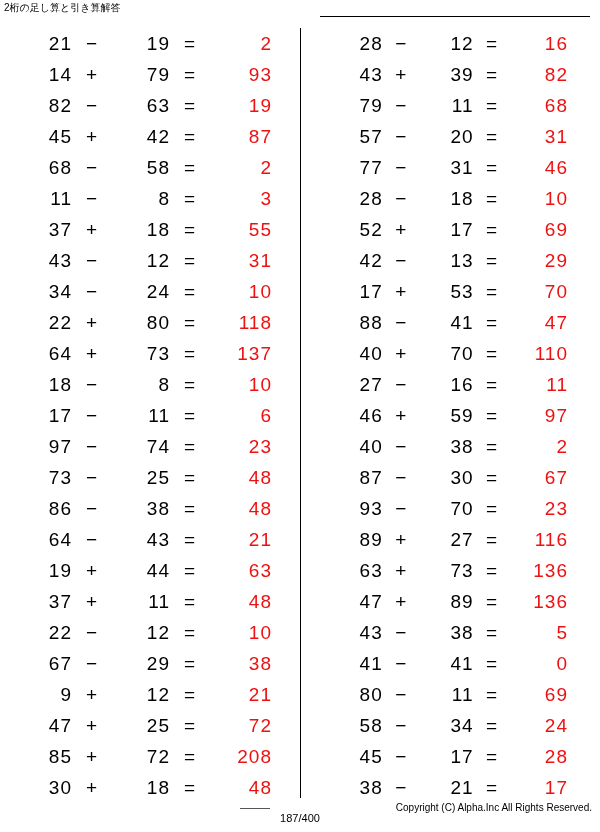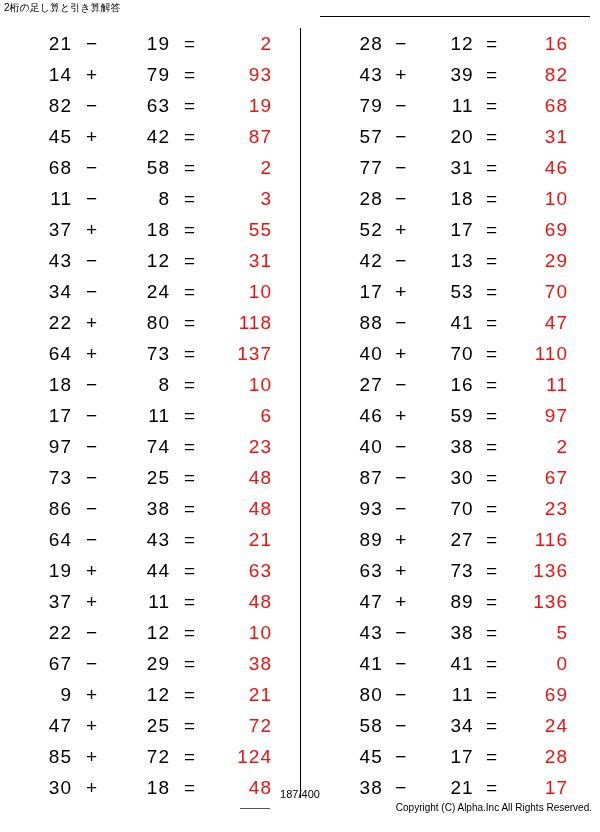--- a/index.html
+++ b/index.html
@@ -79,21 +79,21 @@
   .op { width: 40px; }
   .operand-b { width: 58px; text-align: right; }
   .eq { width: 40px; }
   .result {
     width: 62px;
     text-align: right;
     color: #ee1111;
   }
   .footer-page {
     position: absolute;
-    bottom: 32px;
+    bottom: 8px;
     left: 0;
     width: 600px;
     text-align: center;
     font-size: 11px;
   }
   .footer-line-left {
     position: absolute;
     bottom: 23px;
     left: 240px;
     width: 30px;
@@ -282,21 +282,21 @@
           <span class="cell op">+</span>
           <span class="cell operand-b">25</span>
           <span class="cell eq">=</span>
           <span class="cell result">72</span>
         </div>
         <div class="row">
           <span class="cell operand-a">85</span>
           <span class="cell op">+</span>
           <span class="cell operand-b">72</span>
           <span class="cell eq">=</span>
-          <span class="cell result">124</span>
+          <span class="cell result">208</span>
         </div>
         <div class="row">
           <span class="cell operand-a">30</span>
           <span class="cell op">+</span>
           <span class="cell operand-b">18</span>
           <span class="cell eq">=</span>
           <span class="cell result">48</span>
         </div>
       </div>
     <div class="col col-right" id="col-right">

